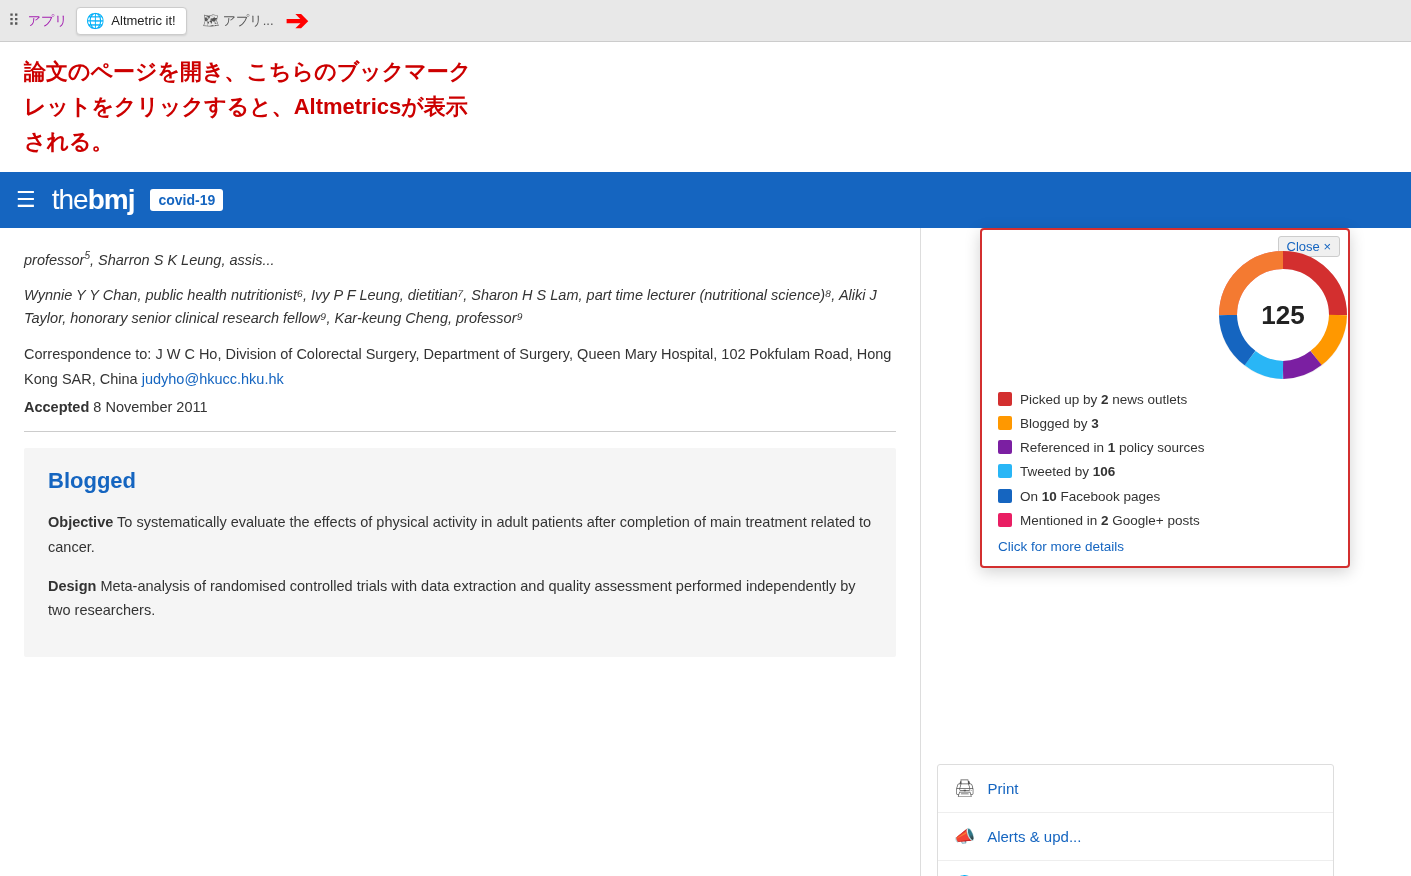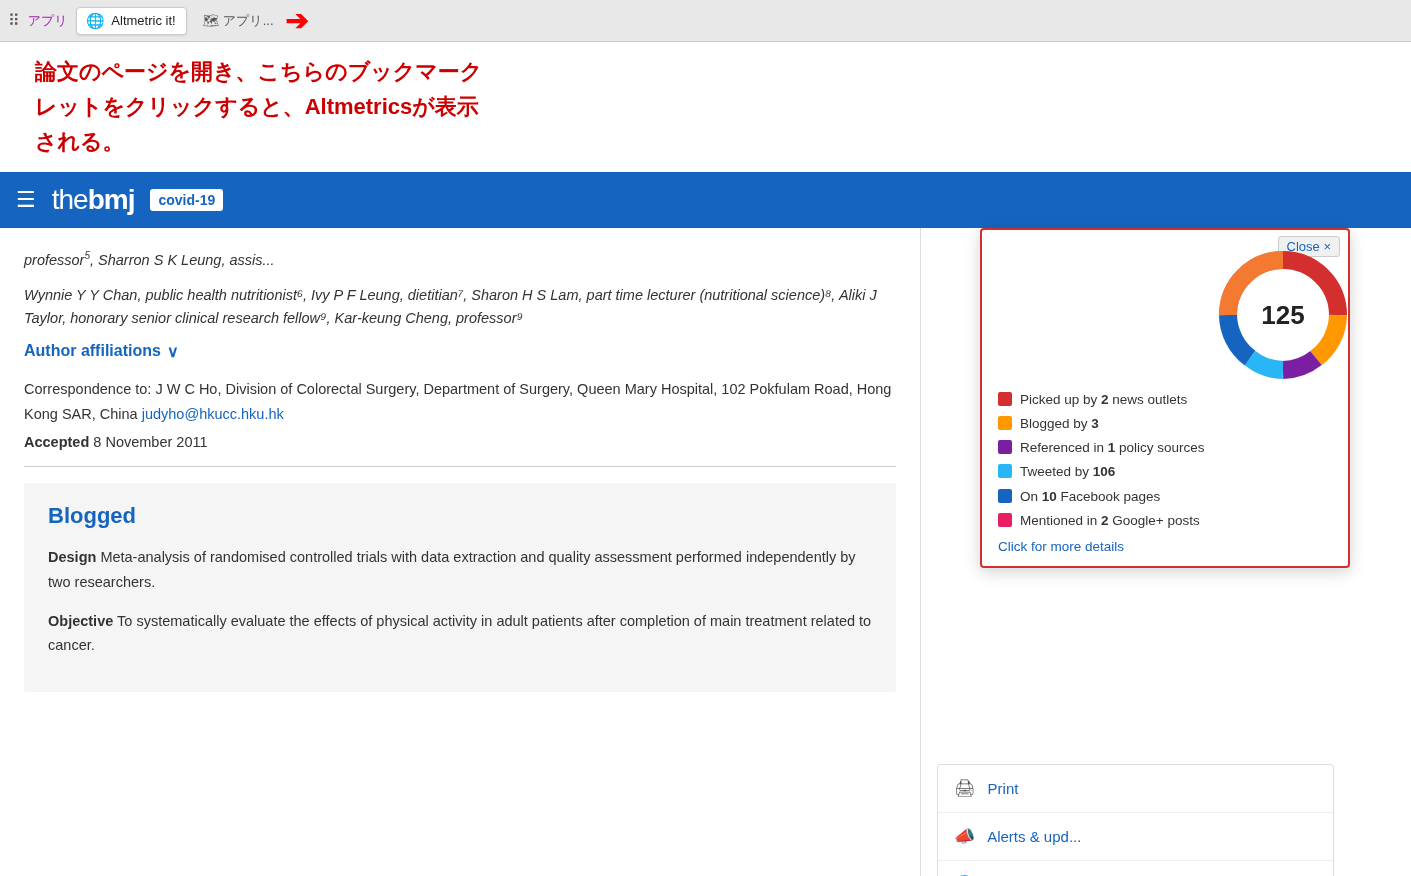--- a/index.html
+++ b/index.html
@@ -254,21 +254,21 @@
   <span style="font-size:13px;color:#a21caf;">アプリ</span>
   <div class="bookmarklet-btn">
     <span class="globe">🌐</span>
     <span>Altmetric it!</span>
   </div>
   <span style="font-size:13px;color:#555;margin-left:8px;">🗺 アプリ...</span>
   <span style="color:red;font-size:28px;font-weight:bold;margin-left:4px;">➔</span>
 </div>
 
 <div class="jp-annotation" style="position:relative;left:0;top:0;">
-  <div style="background:#fff;padding:12px 35px;font-size:22px;font-weight:bold;color:#cc0000;line-height:1.6;max-width:580px;">
+  <div style="background:#fff;padding:12px 24px;font-size:22px;font-weight:bold;color:#cc0000;line-height:1.6;max-width:580px;">
     <span>論文のページを開き、こちらのブックマーク</span><br>
     <span>レットをクリックすると、Altmetricsが表示</span><br>
     <span>される。</span>
   </div>
 </div>
 
 <div class="bmj-header">
   <span class="bmj-menu-icon">☰</span>
   <span class="bmj-logo">
     <span>the</span><strong>bmj</strong>
@@ -280,48 +280,44 @@
 
   <div class="content-area">
 
     <p class="authors-text">
       professor<sup>5</sup>, Sharron S K Leung, assis...
     </p>
     <p class="authors-text">
       <span>Wynnie Y Y Chan, public health nutritionist⁶, Ivy P F Leung, dietitian⁷, Sharon H S Lam, part time lecturer (nutritional science)⁸, Aliki J Taylor, honorary senior clinical research fellow⁹, Kar-keung Cheng, professor⁹</span>
     </p>
 
-    <div class="author-affiliations">
-      <span>Author affiliations</span>
-      <span>∨</span>
-    </div>
 
     <p class="correspondence">
       <span>Correspondence to: J W C Ho, Division of Colorectal Surgery, Department of Surgery, Queen Mary Hospital, 102 Pokfulam Road, Hong Kong SAR, China</span>
       <a href="#"><span>judyho@hkucc.hku.hk</span></a>
     </p>
 
     <p class="accepted">
       <strong>Accepted</strong>
       <span>8 November 2011</span>
     </p>
 
     <hr class="divider">
 
     <div class="abstract-section">
       <h2 class="abstract-title">Blogged</h2>
 
       <p class="abstract-para">
+        <strong>Objective</strong>
+        <span>To systematically evaluate the effects of physical activity in adult patients after completion of main treatment related to cancer.</span>
+      </p>
+
+      <p class="abstract-para">
         <strong>Design</strong>
         <span>Meta-analysis of randomised controlled trials with data extraction and quality assessment performed independently by two researchers.</span>
-      </p>
-
-      <p class="abstract-para">
-        <strong>Objective</strong>
-        <span>To systematically evaluate the effects of physical activity in adult patients after completion of main treatment related to cancer.</span>
       </p>
 
     </div>
 
   </div>
 
   <div class="right-sidebar" style="position:relative;">
 
     <div class="altmetric-popup">
       <button class="altmetric-close">Close ×</button>

